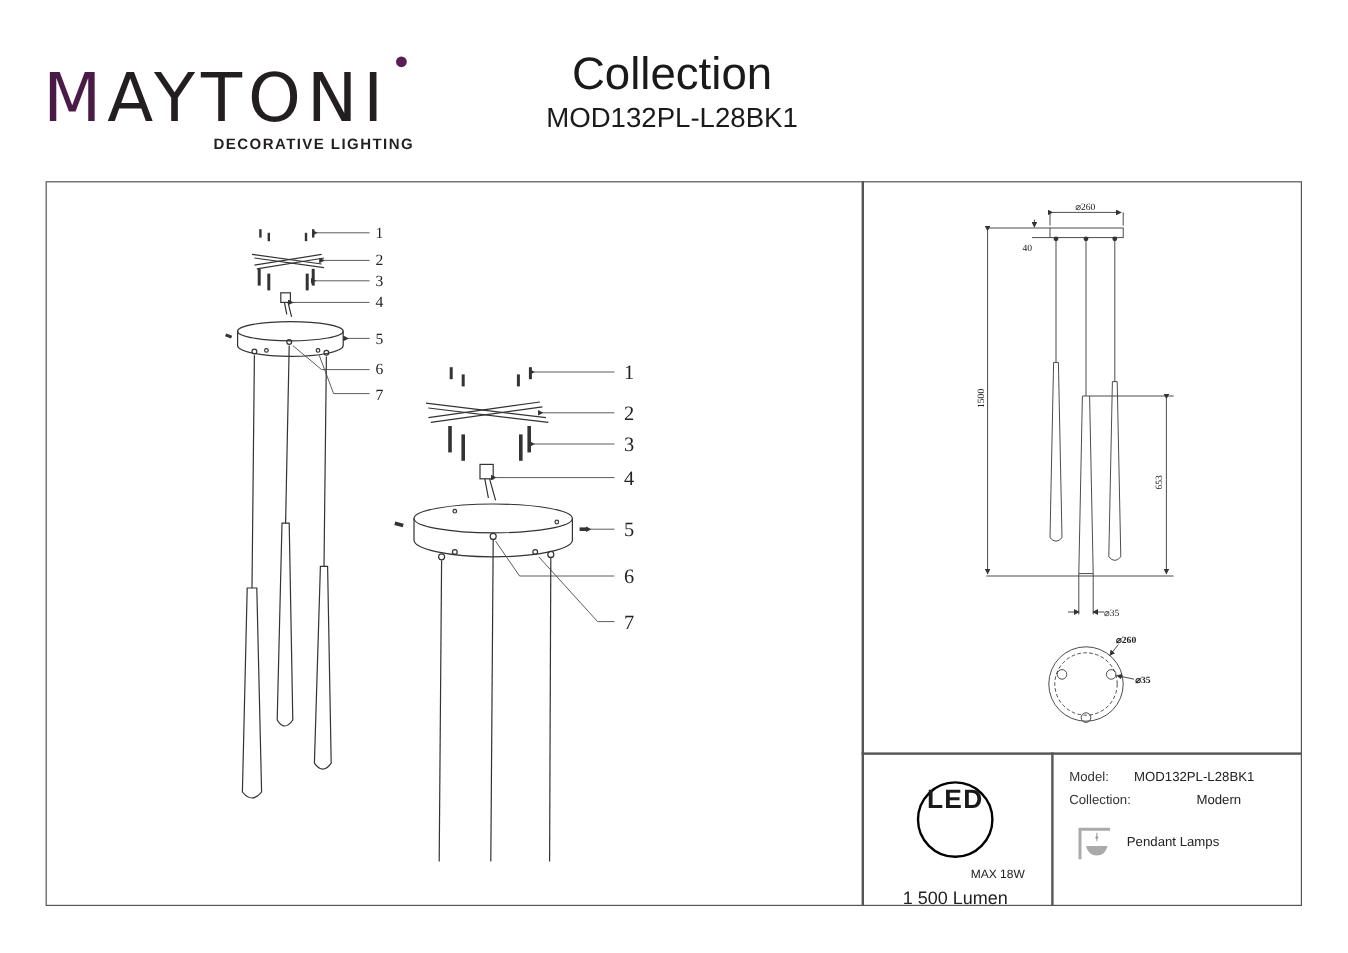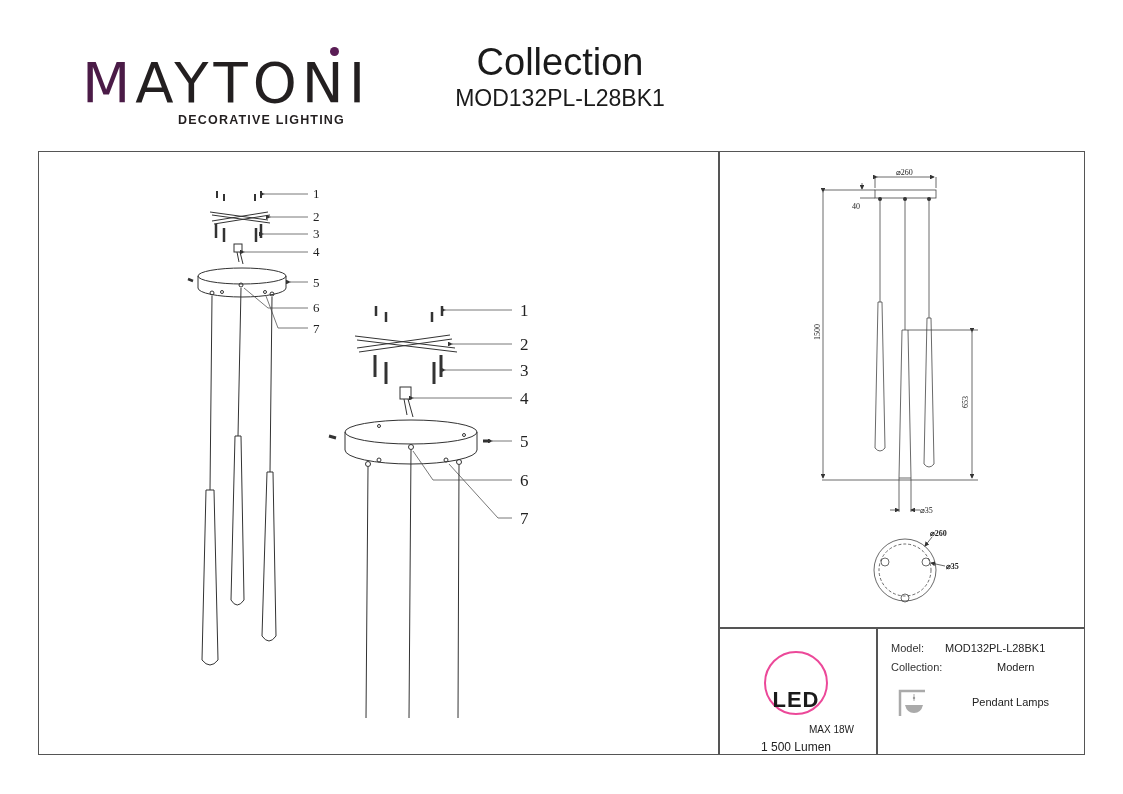--- a/index.html
+++ b/index.html
@@ -1,42 +1,42 @@
 <!DOCTYPE html>
 <html><head>
 <meta charset="utf-8">
 <style>
   html, body { margin: 0; padding: 0; background: #ffffff; }
   body { width: 1123px; height: 794px; position: relative; overflow: hidden; font-family: "Liberation Sans", sans-serif; color: #1a1a1a; }
 
-  .logo { position: absolute; left: 36px; top: 52px; width: 310px; height: 80px; margin-left: 46px; }
+  .logo { position: absolute; left: 36px; top: 52px; width: 310px; height: 80px; }
   .logo-word { position: absolute; left: 0; top: 0; font-family: "DejaVu Sans", sans-serif; font-size: 56px; letter-spacing: 5px; color: #231f20; line-height: 62px; font-weight: normal; }
   .logo-word .m-accent { color: #4b1b47; }
   .logo-dot { position: absolute; left: 330px; top: 47px; width: 9px; height: 9px; border-radius: 50%; background: #5a1d55; }
   .logo-sub { position: absolute; left: 178px; top: 113px; font-size: 12.5px; letter-spacing: 1.2px; color: #231f20; font-weight: bold; }
 
   .title { position: absolute; left: 440px; top: 40px; width: 240px; text-align: center; font-size: 38px; line-height: 44px; color: #1a1a1a; }
   .subtitle { position: absolute; left: 440px; top: 85px; width: 240px; text-align: center; font-size: 23px; line-height: 26px; color: #1a1a1a; }
 
   .frame { position: absolute; left: 38px; top: 151px; width: 1047px; height: 604px; border: 1.5px solid #555; box-sizing: border-box; }
   .vline { position: absolute; left: 718px; top: 151px; width: 1.5px; height: 604px; background: #555; }
   .hline { position: absolute; left: 718px; top: 627px; width: 367px; height: 1.5px; background: #555; }
   .vline2 { position: absolute; left: 876px; top: 627px; width: 1.5px; height: 128px; background: #555; }
 
   svg.drawing { position: absolute; left: 0; top: 0; width: 1123px; height: 794px; }
   svg text { font-family: "Liberation Serif", serif; }
 
-  .led-badge { position: absolute; left: 764px; top: 651px; width: 64px; height: 64px; border: 2px solid #ec4899; border-radius: 50%; box-sizing: border-box; display: flex; align-items: flex-end; justify-content: center; font-size: 22px; font-weight: bold; letter-spacing: 1px; }
+  .led-badge { position: absolute; left: 764px; top: 651px; width: 64px; height: 64px; border: 2px solid #000000; border-radius: 50%; box-sizing: border-box; display: flex; align-items: flex-start; justify-content: center; font-size: 22px; font-weight: bold; letter-spacing: 1px; }
   .led-text1 { position: absolute; left: 738px; top: 724px; width: 116px; text-align: right; font-size: 10px; color: #222; }
-  .led-text2 { position: absolute; left: 738px; top: 740px; width: 116px; text-align: center; font-size: 12px; color: #222; }
+  .led-text2 { position: absolute; left: 738px; top: 740px; width: 116px; text-align: center; font-size: 15px; color: #222; }
 
   .spec-label { position: absolute; font-size: 11px; color: #333; }
   .spec-value { position: absolute; font-size: 11px; color: #222; }
   .pendant-icon { position: absolute; left: 897px; top: 689px; width: 30px; height: 28px; }
-  .pendant-label { position: absolute; left: 939px; top: 696px; font-size: 11px; color: #222; margin-left: 33px; }
+  .pendant-label { position: absolute; left: 939px; top: 696px; font-size: 11px; color: #222; }
 </style>
 </head>
 <body>
 
 <div class="logo">
   <div class="logo-word"><span class="m-accent">M</span><span>AYTONI</span></div>
 </div>
 <div class="logo-dot"></div>
 <div class="logo-sub">DECORATIVE LIGHTING</div>
 

